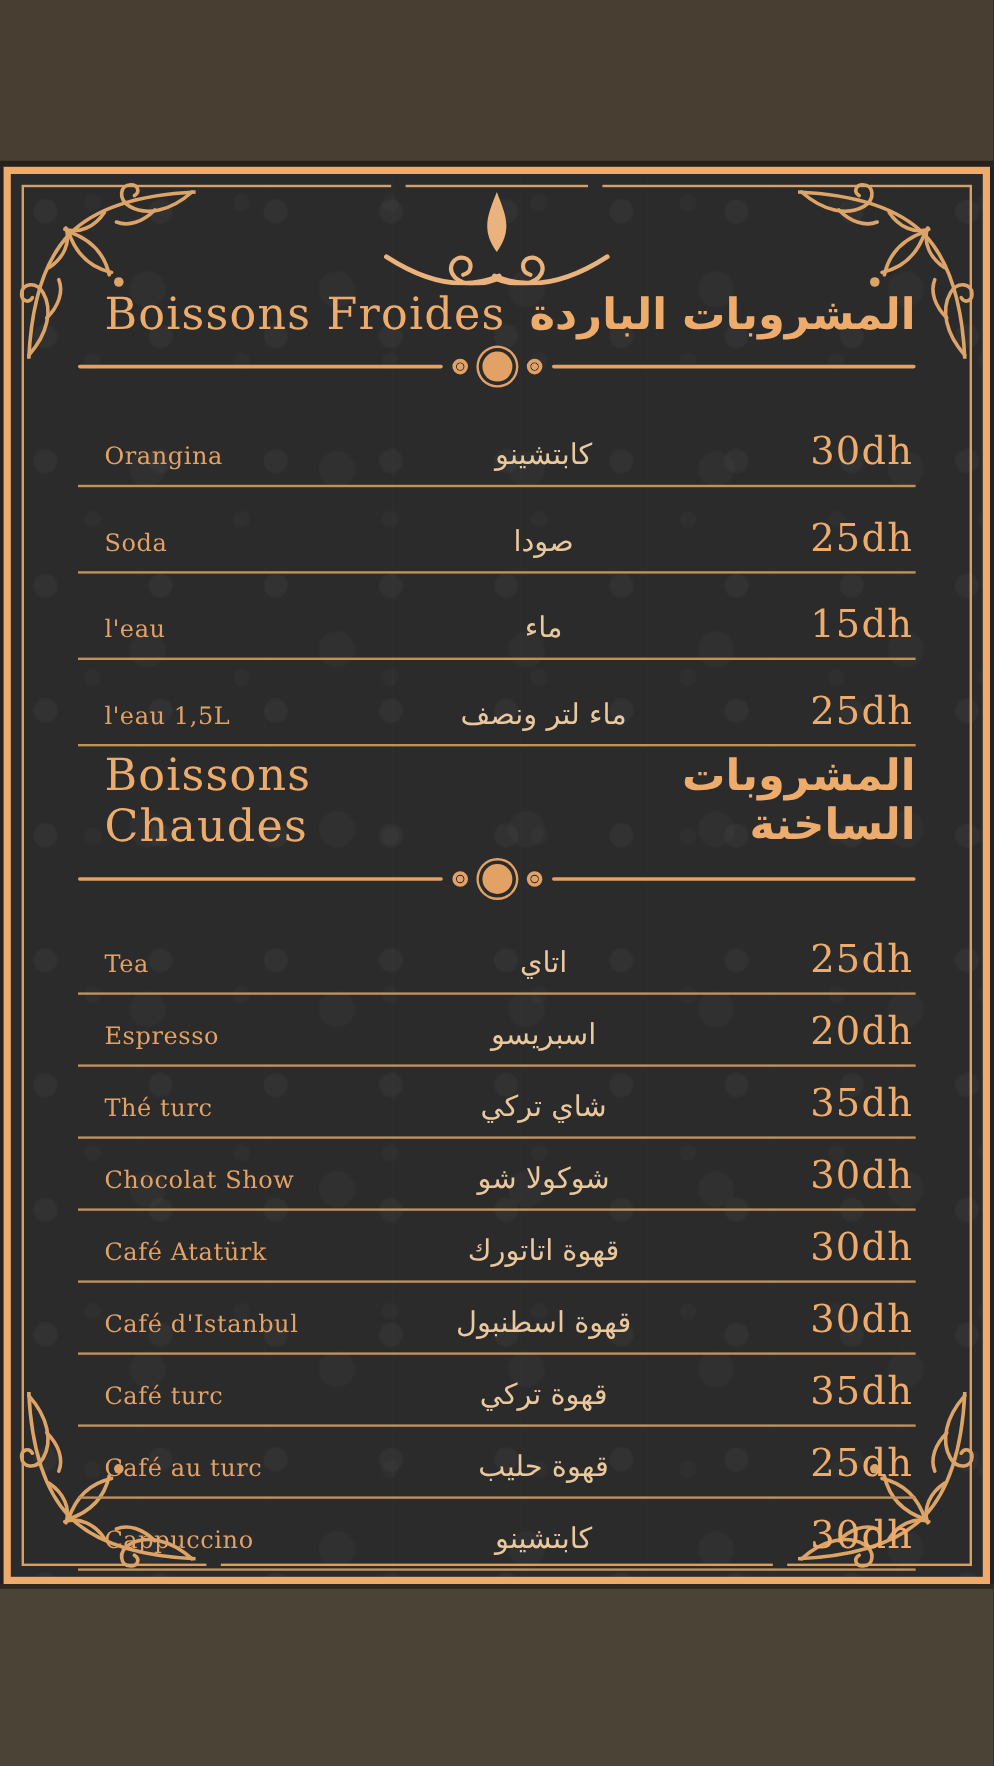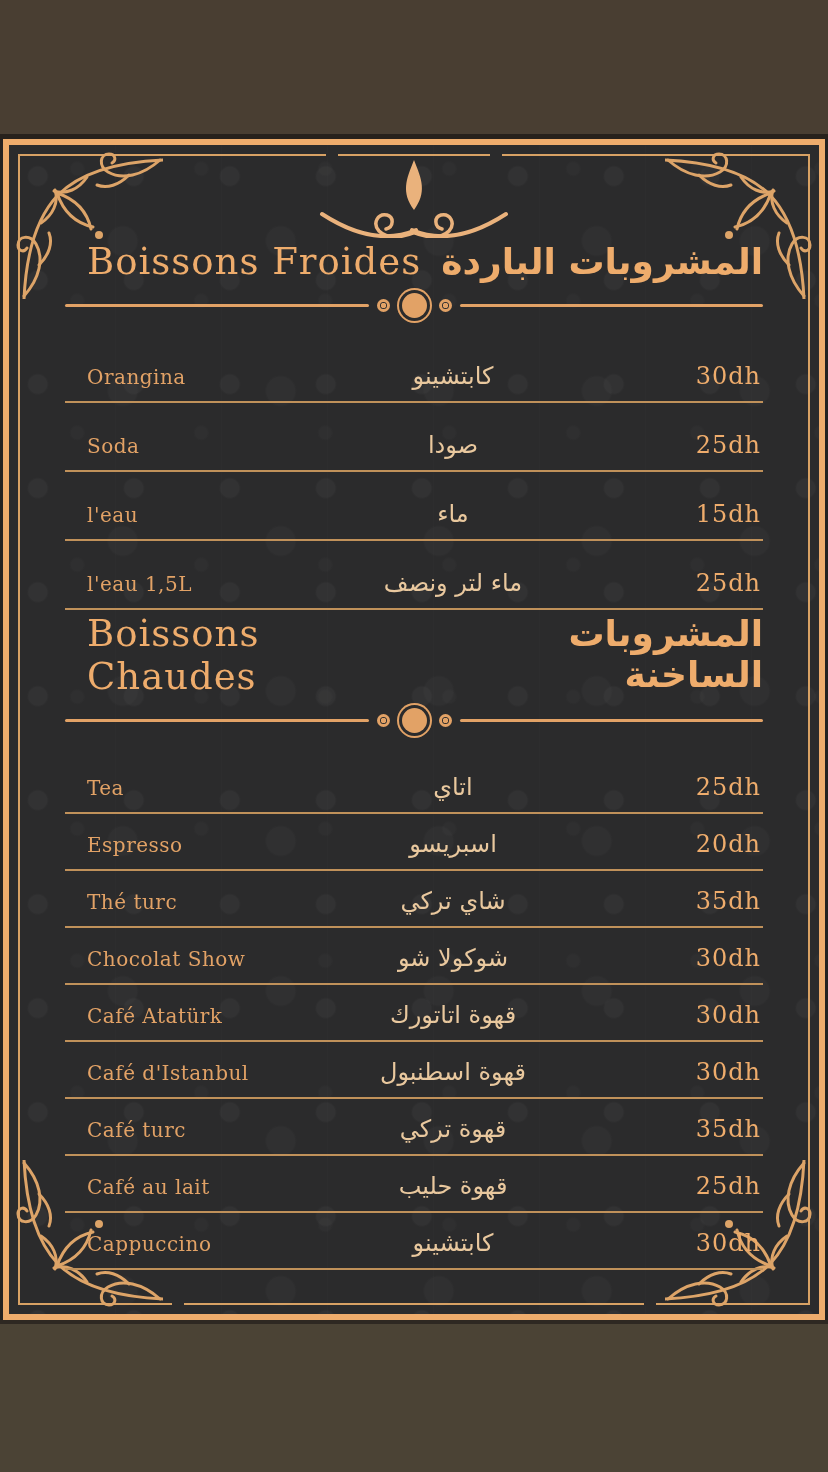--- a/index.html
+++ b/index.html
@@ -93,21 +93,21 @@
   .item-name{
     font-size:20px;color:var(--gold);letter-spacing:0.5px;justify-self:start;
     padding-left:22px;line-height:32px;
   }
   .item-ar{
     direction:rtl;font-family:"DejaVu Sans","Liberation Sans",sans-serif;
     font-size:24px;color:var(--gold-pale);justify-self:center;
     transform:translateX(40px);line-height:32px;
   }
   .item-price{
-    font-size:24px;color:var(--gold-bright);justify-self:end;line-height:32px;
+    font-size:32px;color:var(--gold-bright);justify-self:end;line-height:32px;
     letter-spacing:1px;
     text-align:center;
   }
   .sec-hot{}
 </style>
 </head>
 <body>
 
 <svg width="0" height="0" style="position:absolute">
   <defs>
@@ -253,21 +253,21 @@
     <span class="item-price">30dh</span>
   </div>
 
   <div class="row">
     <span class="item-name">Café turc</span>
     <span class="item-ar">قهوة تركي</span>
     <span class="item-price">35dh</span>
   </div>
 
   <div class="row">
-    <span class="item-name">Café au lait</span>
+    <span class="item-name">Café au turc</span>
     <span class="item-ar">قهوة حليب</span>
     <span class="item-price">25dh</span>
   </div>
 
   <div class="row">
     <span class="item-name">Cappuccino</span>
     <span class="item-ar">كابتشينو</span>
     <span class="item-price">30dh</span>
   </div>
 </div>

